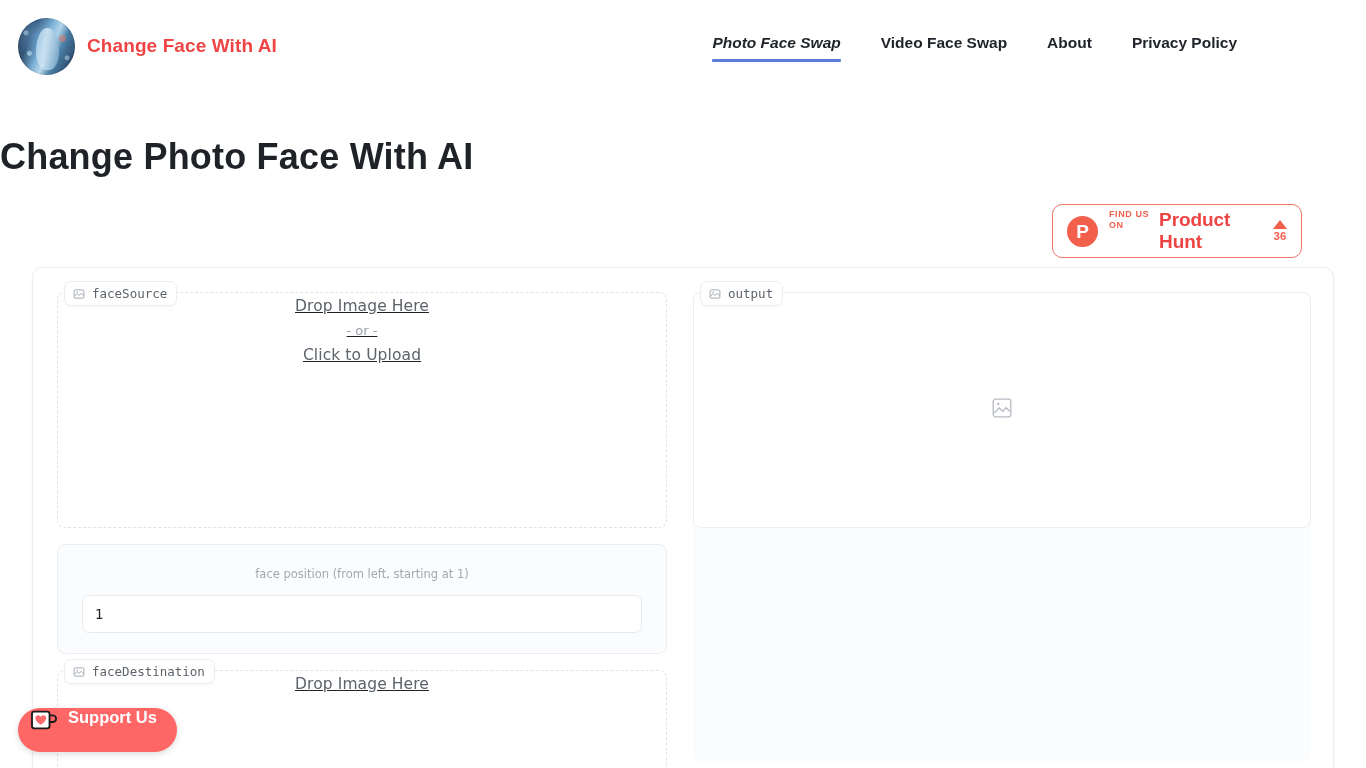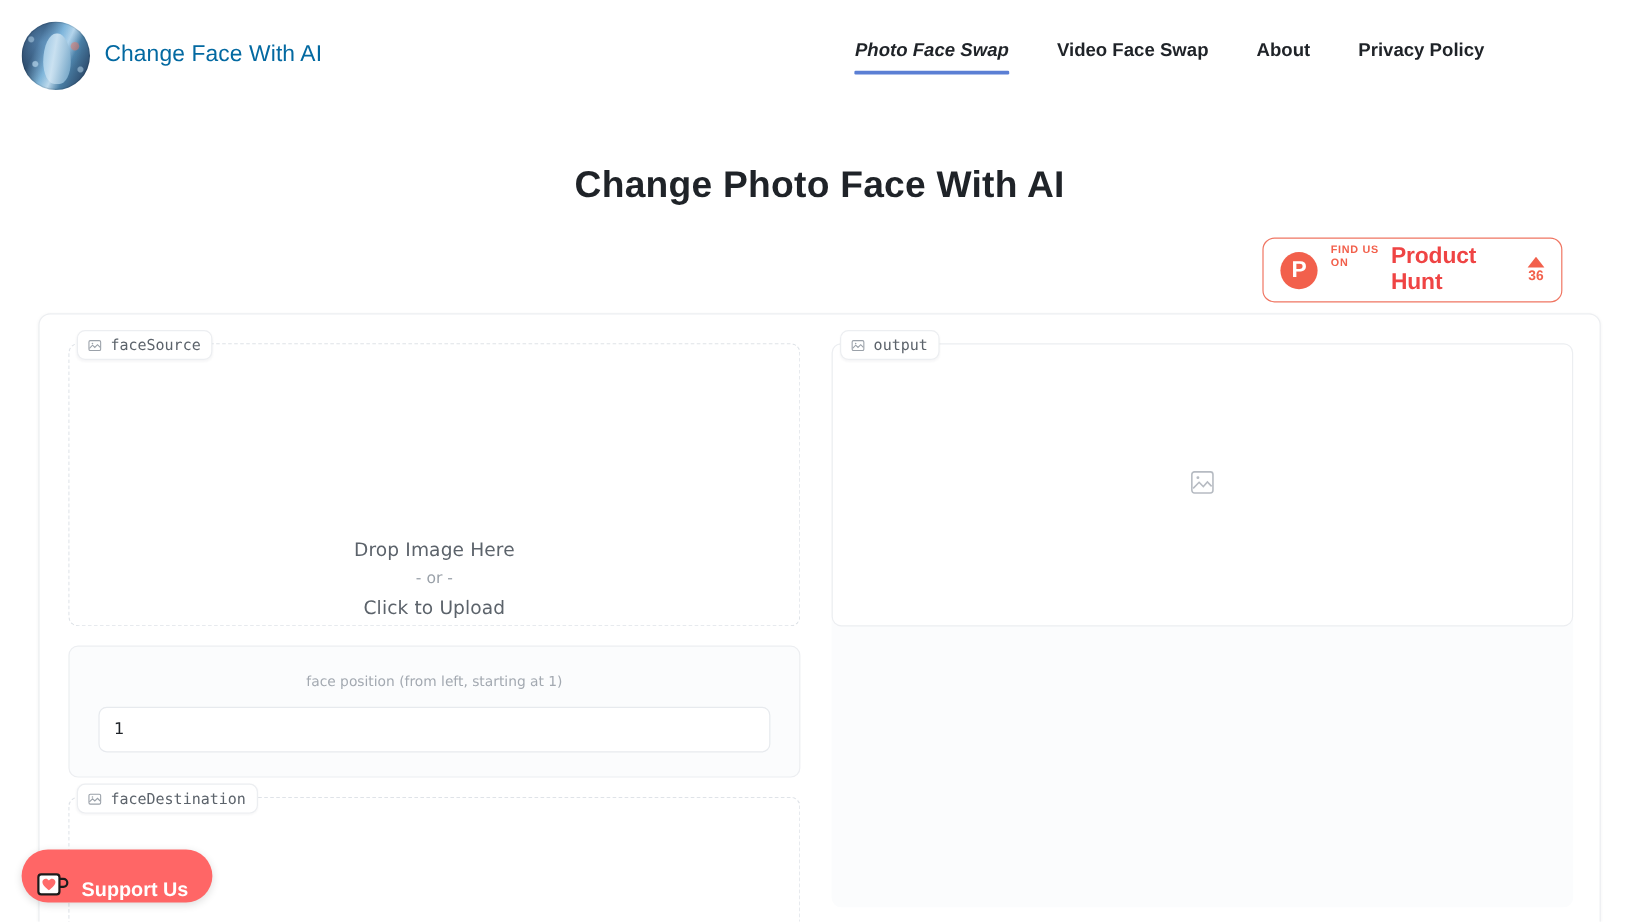--- a/index.html
+++ b/index.html
@@ -57,22 +57,22 @@
     inset: 0;
     background:
       radial-gradient(circle at 78% 36%, rgba(225,120,105,.55) 0 3px, rgba(0,0,0,0) 4px),
       radial-gradient(circle at 20% 62%, rgba(190,220,240,.65) 0 2px, rgba(0,0,0,0) 3px),
       radial-gradient(circle at 86% 70%, rgba(190,220,240,.5) 0 2px, rgba(0,0,0,0) 3px),
       radial-gradient(circle at 14% 26%, rgba(190,220,240,.5) 0 2px, rgba(0,0,0,0) 3px);
   }
 
   .brand-name {
     font-size: 19px;
-    font-weight: 400;
-    color: #0369a1;
+    font-weight: 700;
+    color: #ef4444;
     letter-spacing: .1px;
     white-space: nowrap;
   }
 
   .main-nav {
     margin-left: auto;
     display: flex;
     align-items: center;
     gap: 0px;
   }
@@ -93,22 +93,21 @@
     position: absolute;
     left: 0; right: 0;
     bottom: 0;
     height: 3px;
     background: #5b7fd4;
     border-radius: 1px;
   }
 
   
   .page-title {
-    text-align: center;
-    font-size: 31px;
+    font-size: 36px;
     font-weight: 700;
     color: #1f2328;
     letter-spacing: .2px;
     margin-top: 44px;
   }
 
   
   .ph-row {
     display: flex;
     justify-content: flex-end;
@@ -203,23 +202,24 @@
 
   
   .drop-panel {
     position: relative;
     border: 1px dashed #dfe3e8;
     border-radius: 8px;
     background: #ffffff;
     height: 236px;
     display: flex;
     align-items: center;
-    justify-content: flex-end;
+    justify-content: flex-start;
     flex-direction: column;
     flex: none;
+    text-decoration: underline;
   }
 
   .panel-chip {
     position: absolute;
     top: -12px;
     left: 6px;
     display: inline-flex;
     align-items: center;
     gap: 7px;
     background: #ffffff;
@@ -298,21 +298,21 @@
   .support-btn {
     position: fixed;
     left: 18px;
     bottom: 16px;
     height: 44px;
     padding: 0 20px 0 12px;
     background: #f66;
     border: none;
     border-radius: 22px;
     display: flex;
-    align-items: flex-end;
+    align-items: flex-start;
     gap: 10px;
     cursor: pointer;
     box-shadow: 0 2px 7px rgba(0,0,0,.14);
   }
   .support-label {
     color: #ffffff;
     font-size: 16.5px;
     font-weight: 700;
     white-space: nowrap;
   }

